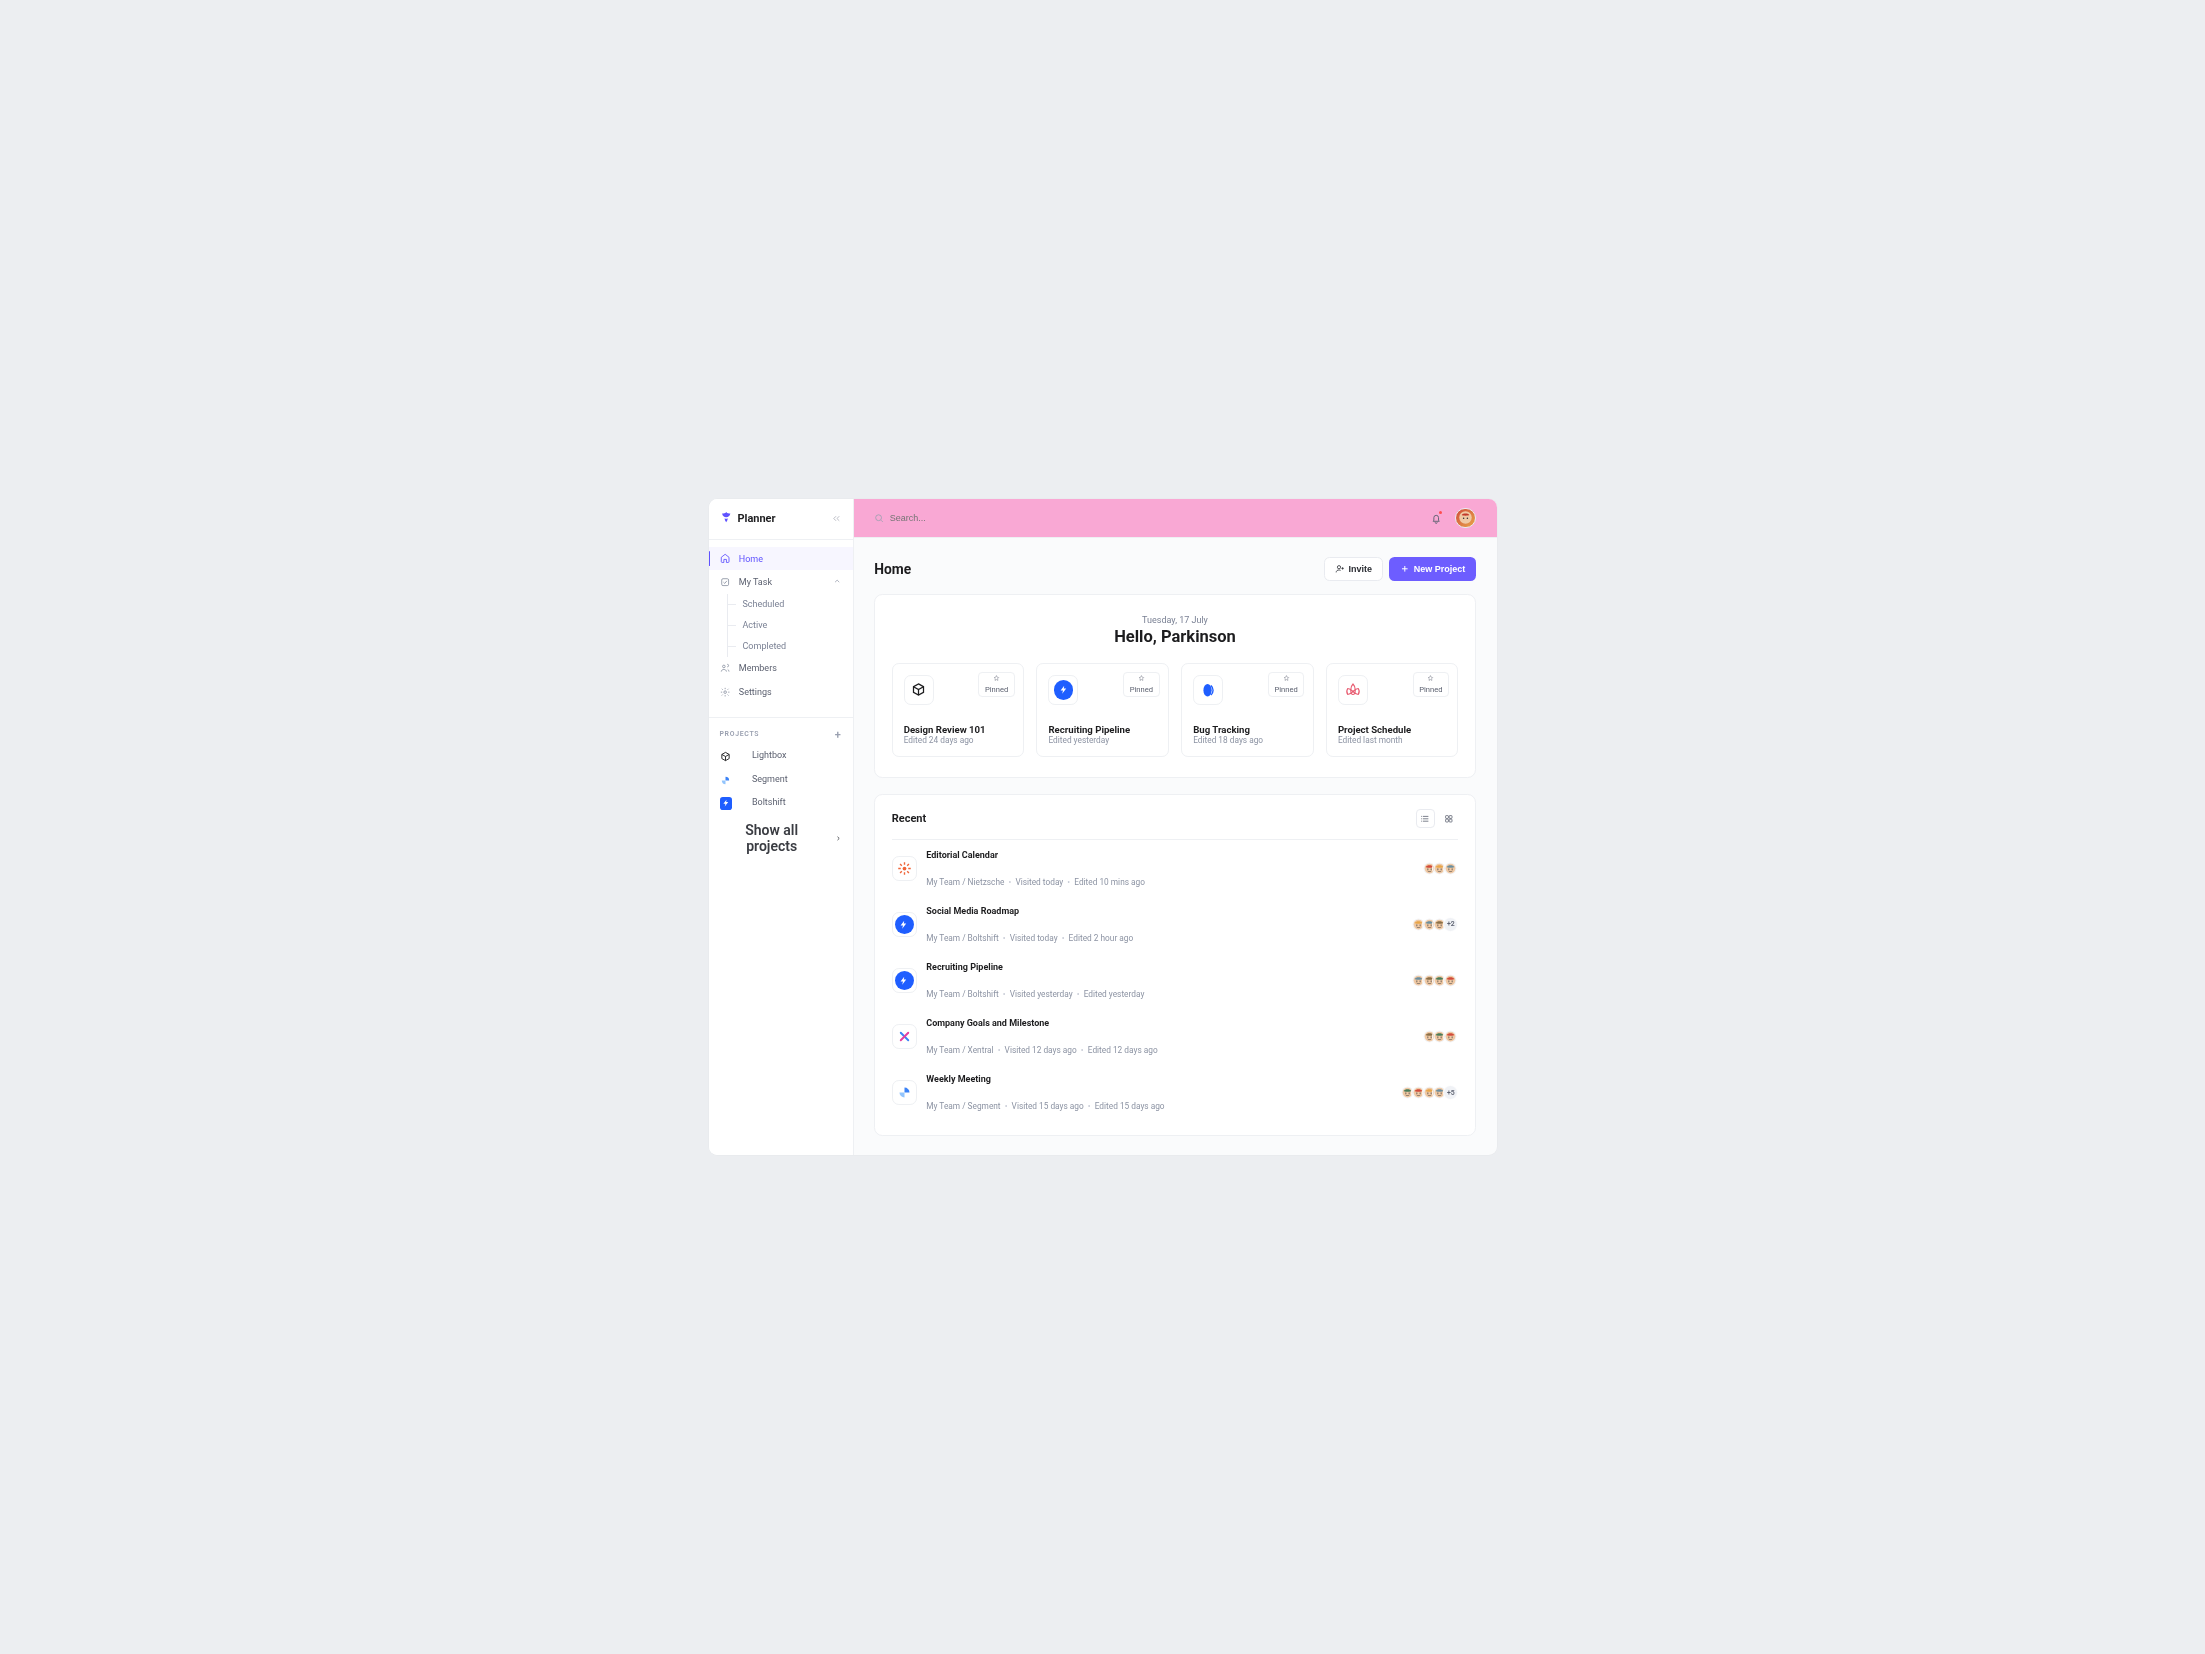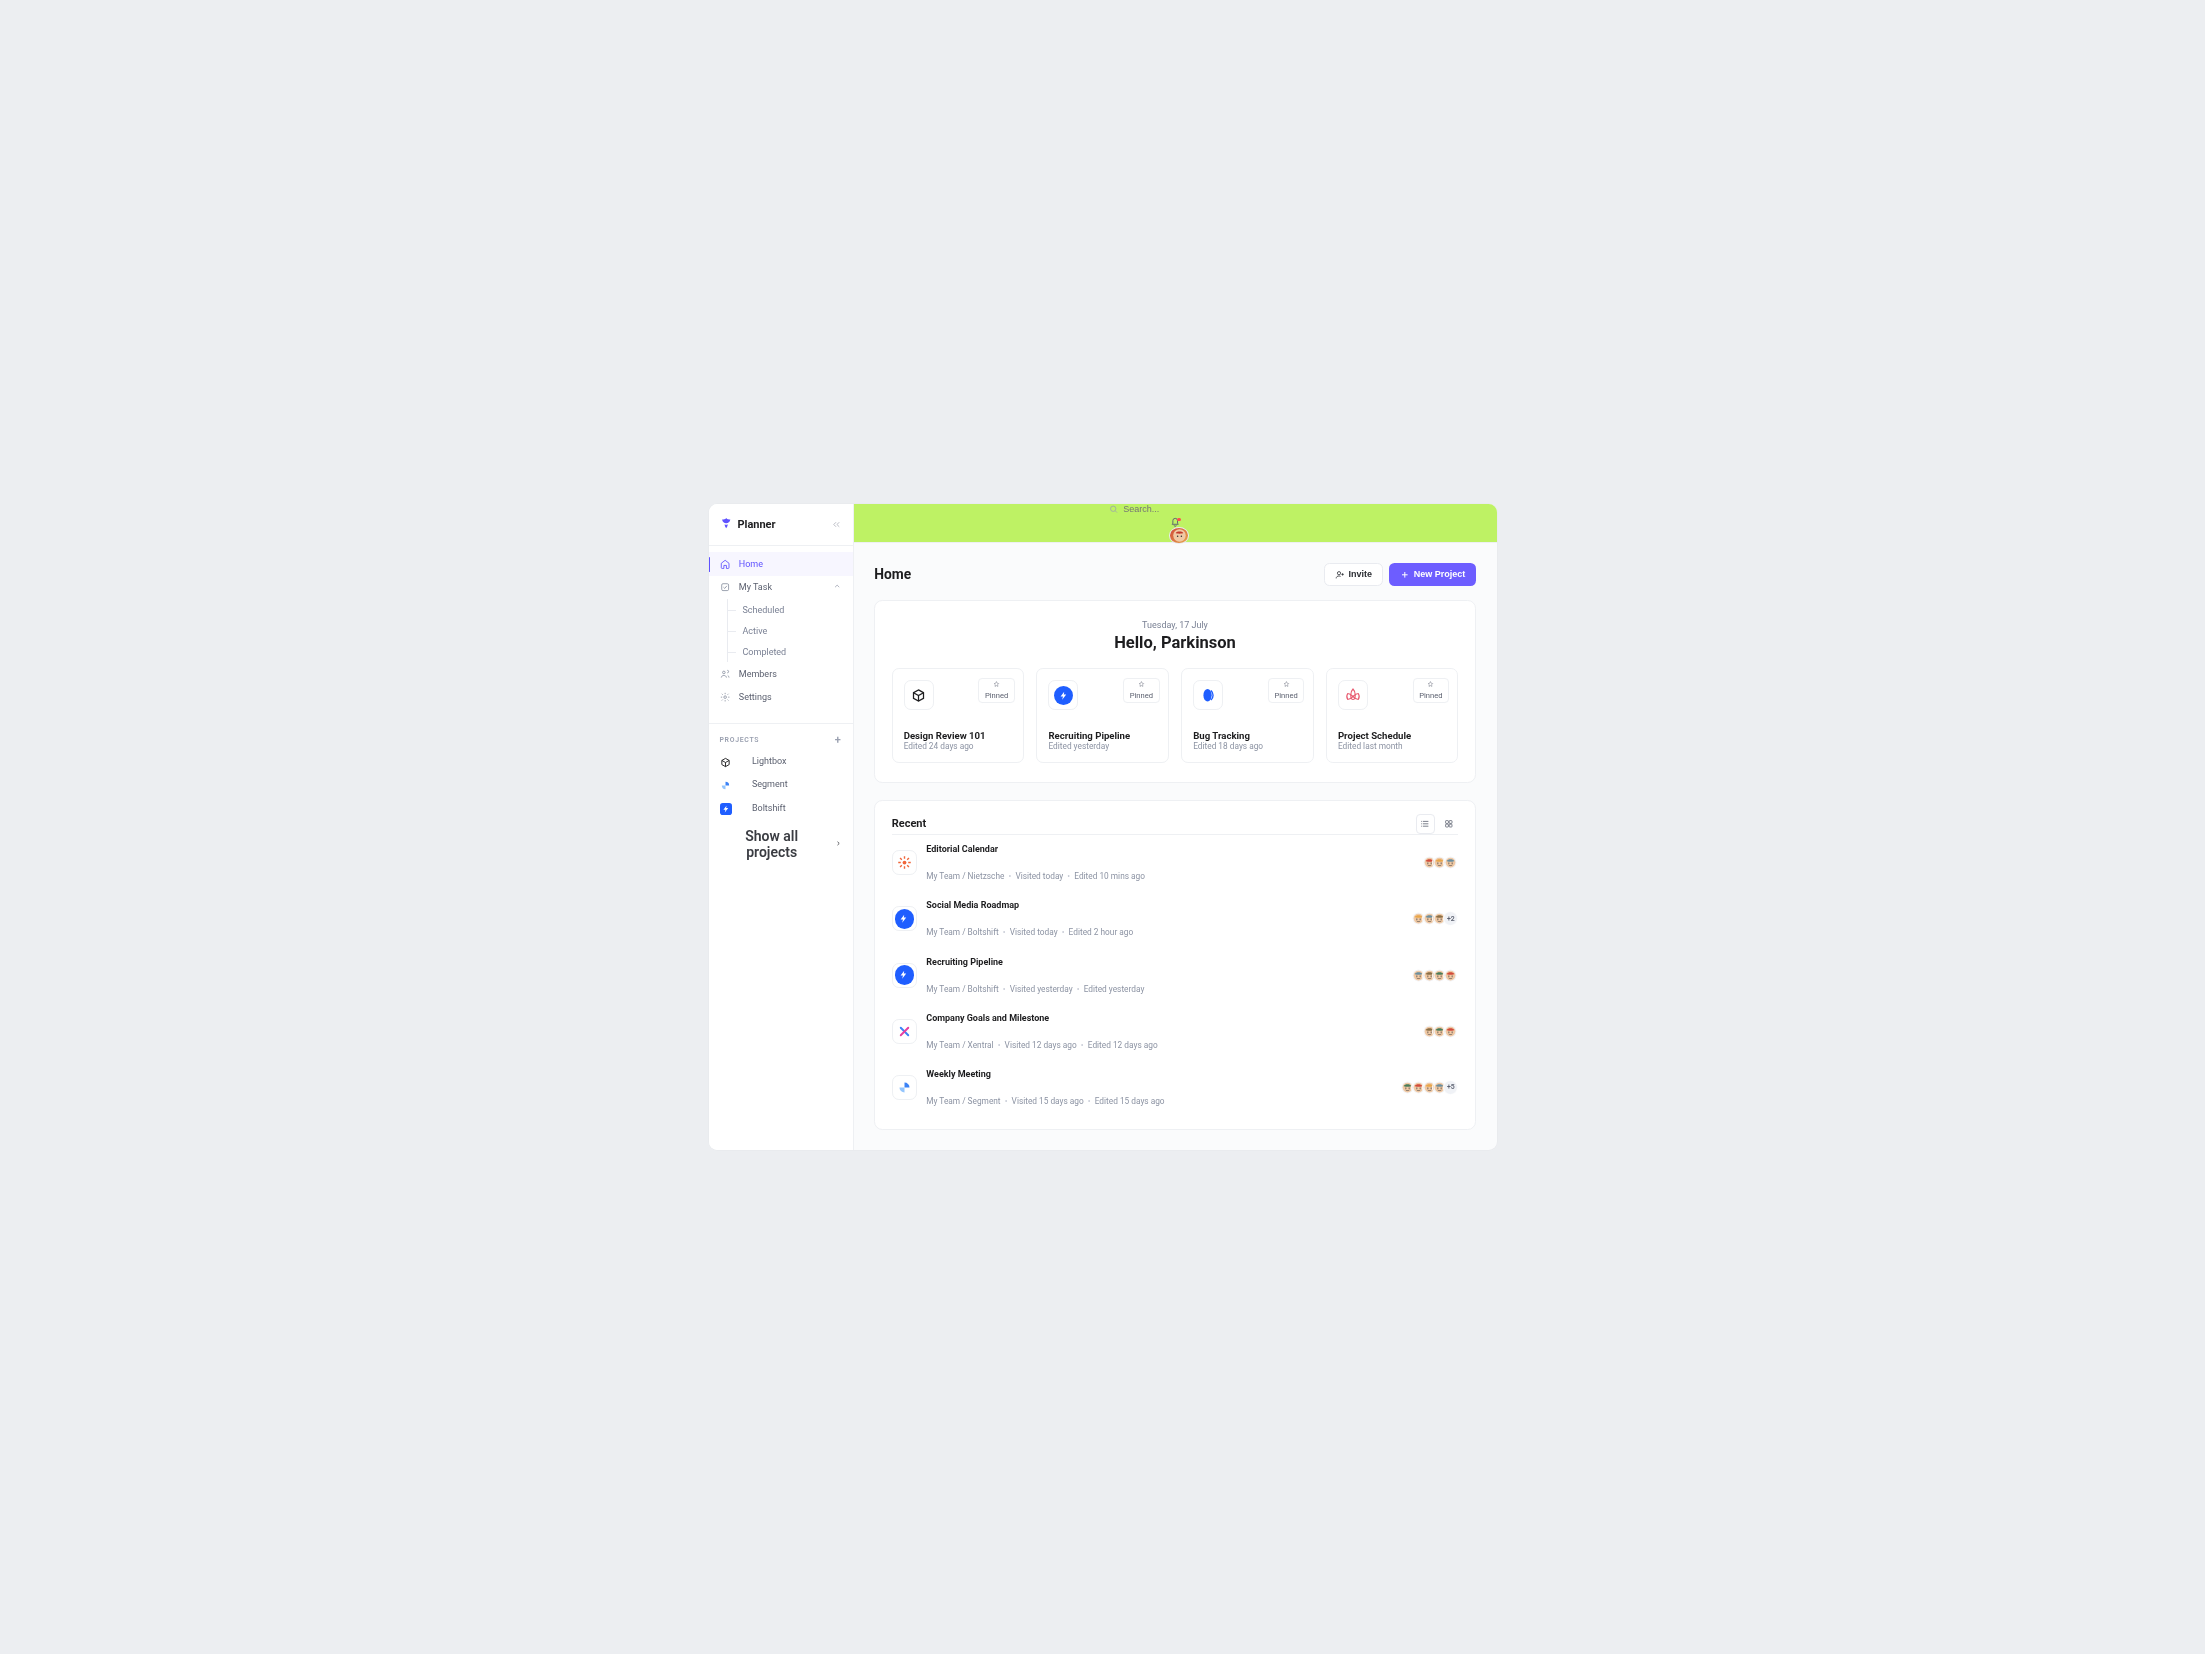--- a/index.html
+++ b/index.html
@@ -72,21 +72,21 @@
     padding: 9.6px 11px 4.1px; border-top:0.7px solid #eef0f3; margin-top:6.9px;
   }
   .projects-hdr span { font-size:6.9px; letter-spacing:0.7px; color:#9aa0b0; font-weight:600; }
   .projects-hdr .plus { color:#9aa0b0; font-size:11px; cursor:pointer; }
   .proj-item { display:flex; gap:20px; padding: 5.5px 11px; font-size:9px; color:#5c6170; cursor:pointer; }
   .proj-icon { width:12.4px; height:12.4px; border-radius:2.8px; display:flex; align-items:center; justify-content:center; font-size:8.3px; }
   .show-all { display:flex; align-items:center; gap:11px; padding: 6.9px 11px; font-size:14px; color:#3a3c42; font-weight:600; cursor:pointer;text-align:center; }
   .main { flex:1; display:flex; flex-direction:column; }
   .topbar {
     display:flex; align-items:center; height:39px; padding: 0 20.7px;
-    background:#bef264; border-bottom:0.7px solid #eef0f3;flex-direction:column;
+    background:#f9a8d4; border-bottom:0.7px solid #eef0f3;
   }
   .search { display:flex; align-items:center; gap:5.5px; color:#9aa0b0; font-size:9px; flex:1; cursor:text; }
   .bell { width:20.7px; height:20.7px; display:flex; align-items:center; justify-content:center; color:#5c6170; position:relative; cursor:pointer; }
   .bell .dot { position:absolute; top:3.4px; right:4.8px; width:3.4px; height:3.4px; background:#ff4d4f; border-radius:50%; }
   .avatar {
     width:20.7px; height:20.7px; border-radius:50%;
     background: linear-gradient(135deg,#d14b3a,#e8a64a);
     border:1.4px solid #e9ebf0; margin-left:8.3px; cursor:pointer;
     display:flex; align-items:center; justify-content:center;
   }
@@ -114,21 +114,21 @@
     padding:11px; position:relative; cursor:pointer;
   }
   .card-ic { width:30px; height:30px; border-radius:6.9px; border:0.7px solid #eef0f3; display:flex; align-items:center; justify-content:center; }
   .pin { position:absolute; top:8.3px; right:8.3px; display:flex; align-items:center; gap:2.8px; font-size:7.6px; color:#5c6170; border:0.7px solid #eef0f3; padding:2.1px 5.5px; border-radius:4.1px;flex-direction:column; }
   .card-title { font-size:9.6px; font-weight:700; color:#1d1d1f; margin-top:19.3px; }
   .card-sub { font-size:8.3px; color:#8c93a3; margin-top:0; }
   .recent {
     background:#fff; border:0.7px solid #eef0f3; border-radius:8.3px;
     padding: 13.8px 16.5px;
   }
-  .recent-head { display:flex; align-items:center; justify-content:space-between; border-bottom:0.7px solid #eef0f3; }
+  .recent-head { display:flex; align-items:center; justify-content:space-between; padding-bottom:11px; border-bottom:0.7px solid #eef0f3; }
   .recent-title { font-size:11px; font-weight:700; color:#1d1d1f; }
   .view-toggle { display:flex; gap:4.1px; }
   .vt { width:19.3px; height:19.3px; border-radius:4.1px; display:flex; align-items:center; justify-content:center; cursor:pointer; color:#5c6170; }
   .vt.active { border:0.7px solid #e9ebf0; }
   .row { display:flex; align-items:center; padding:9.6px 0; gap:9.6px; cursor:pointer; }
   .row-ic { width:25px; height:25px; border-radius:6.9px; border:0.7px solid #eef0f3; display:flex; align-items:center; justify-content:center; }
   .row-body { flex:1; min-width:0; }
   .row-title { font-size:9px; font-weight:700; color:#1d1d1f; }
   .row-sub { font-size:8.3px; color:#8c93a3; margin-top:17px; }
   .row-sub .sep { margin:0 4.1px; color:#c8ccd6; }

